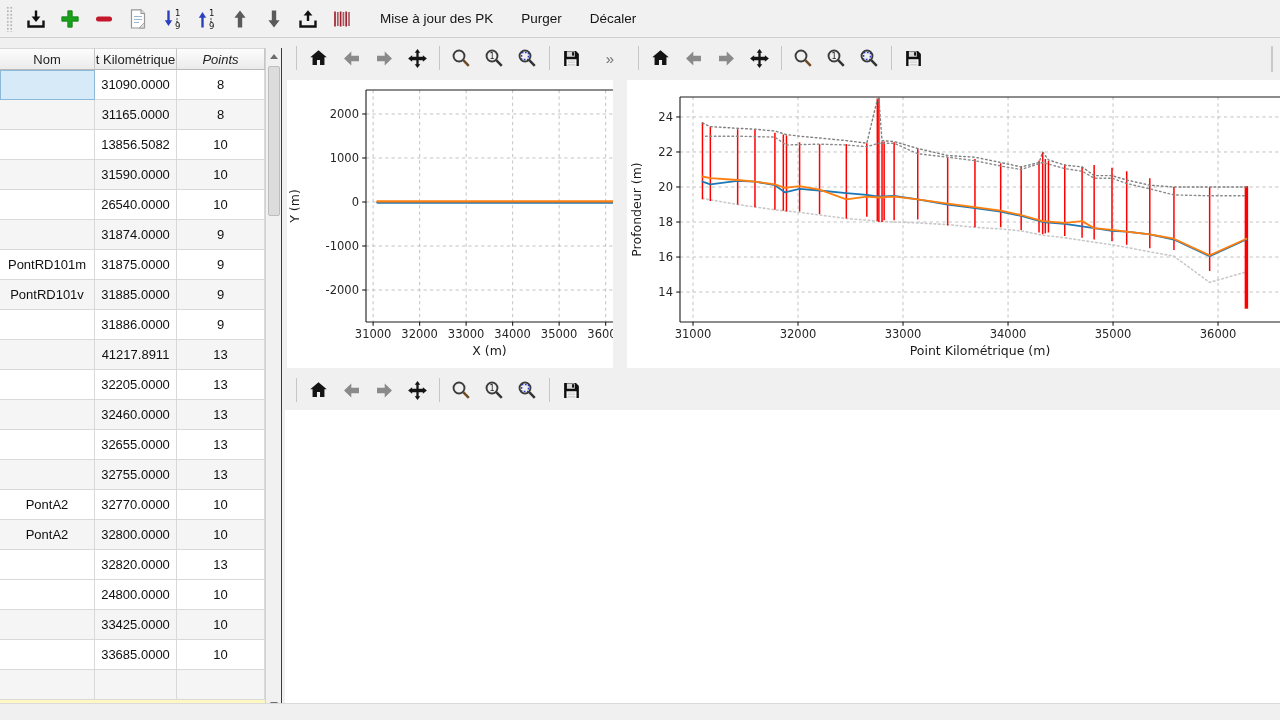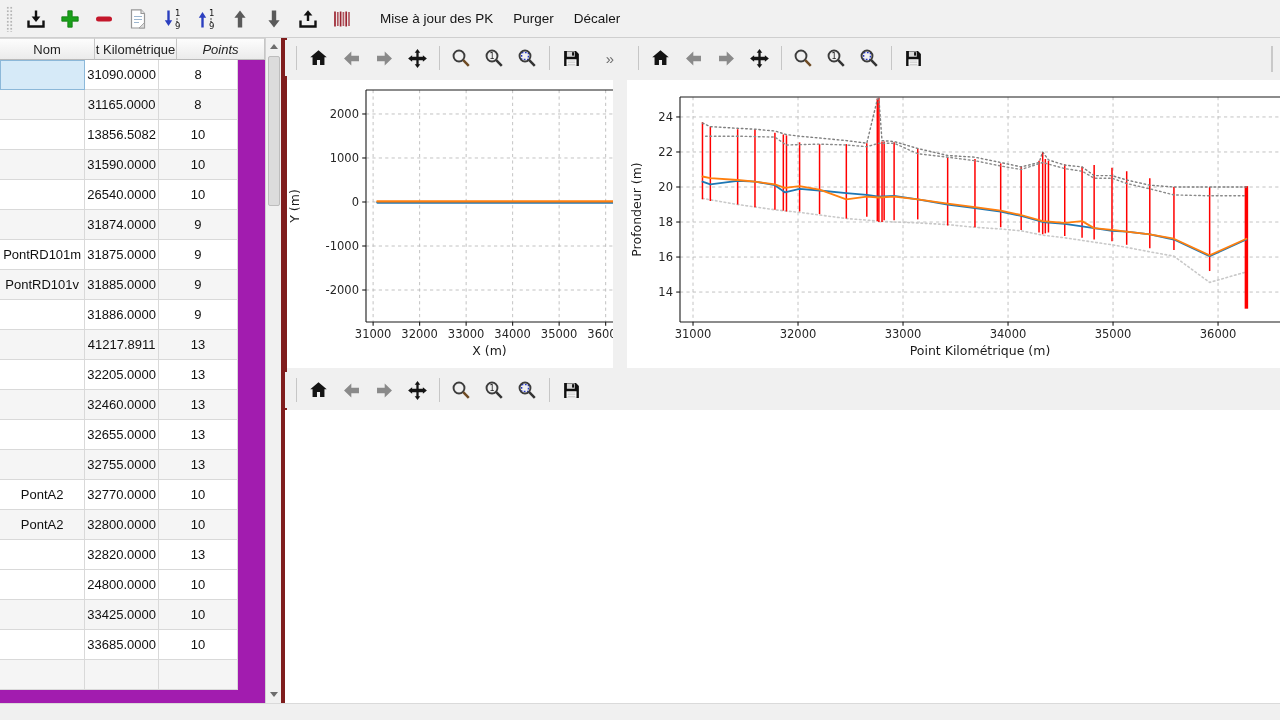--- a/index.html
+++ b/index.html
@@ -9,29 +9,29 @@
   #main-toolbar{position:absolute;left:0;top:0;width:1280px;height:38px;background:#f1f1f1;
     border-bottom:1px solid #cfcfcf;display:flex;align-items:center;gap:7px;padding:0 6px;box-sizing:border-box;}
   .grip{width:7px;height:26px;margin-right:2px;
     background-image:radial-gradient(#b5b5b5 1px,transparent 1.1px);background-size:3.5px 3.5px;}
   .tbtn{width:27px;height:28px;border:none;background:transparent;padding:1px;display:flex;
     align-items:center;justify-content:center;}
   .tbtn svg{width:24px;height:24px;}
   .txtbtn{border:none;background:transparent;font-size:13.5px;color:#141414;padding:6px 8px;
     font-family:"Liberation Sans",sans-serif;}
   
-  #table-panel{position:absolute;left:0;top:38px;width:281px;height:665px;background:#a21caf;
-    border-right:6px solid #7f1d1d;overflow:hidden;}
+  #table-panel{position:absolute;left:0;top:48px;width:281px;height:665px;background:#fef9c3;
+    border-right:1px solid #7f1d1d;overflow:hidden;}
   .thead{position:absolute;left:0;top:0;height:22px;width:265px;display:flex;}
   .th{height:22px;box-sizing:border-box;background:linear-gradient(#fdfdfd,#ebebeb);
     border-right:1px solid #c6c6c6;border-bottom:1px solid #b9b9b9;border-top:1px solid #d8d8d8;
     display:flex;align-items:center;justify-content:center;font-size:13px;color:#222;
     overflow:hidden;white-space:nowrap;}
   .th.c0{width:95px;}.th.c1{width:82px;}.th.c2{width:88px;font-style:italic;}
-  #table-body{position:absolute;left:0;top:22px;width:238px;}
+  #table-body{position:absolute;left:0;top:22px;width:265px;}
   .tr{display:flex;height:30px;}
   .tr.even .td{background:#f5f5f5;}
   .td{height:30px;box-sizing:border-box;border-right:1px solid #d9d9d9;border-bottom:1px solid #d9d9d9;
     display:flex;align-items:center;justify-content:center;font-size:13px;color:#101010;
     background:#fff;overflow:hidden;white-space:nowrap;}
   .td.c0{width:95px;}.td.c1{width:82px;}.td.c2{width:88px;}
   .td.selected{background:#d6eaf8 !important;border:1px solid #8cb8d9;}
   
   #table-scrollbar{position:absolute;right:0;top:0;width:16px;height:665px;background:#f1f1f1;
     border-left:1px solid #d2d2d2;box-sizing:border-box;}
@@ -157,21 +157,21 @@
                 <path d="M7.8 5v14" opacity="0.75"></path>
                 <path d="M10.6 4.5v15"></path>
                 <path d="M13.4 5v14" opacity="0.75"></path>
                 <path d="M16.2 4.5v15"></path>
                 <path d="M19 5v14" opacity="0.75"></path>
               </g>
             </svg>
           </span>
         </button>
       </span>
-    <span id="main-toolbar-texts" style="display:flex;gap:4px;margin-left:10px;">
+    <span id="main-toolbar-texts" style="display:flex;gap:12px;margin-left:10px;">
         <button class="txtbtn">Mise à jour des PK</button>
         <button class="txtbtn">Purger</button>
         <button class="txtbtn">Décaler</button>
       </span>
   </div>
 
   <div id="table-panel">
     <div class="thead">
       <div class="th c0">Nom</div>
       <div class="th c1">t Kilométrique</div>

